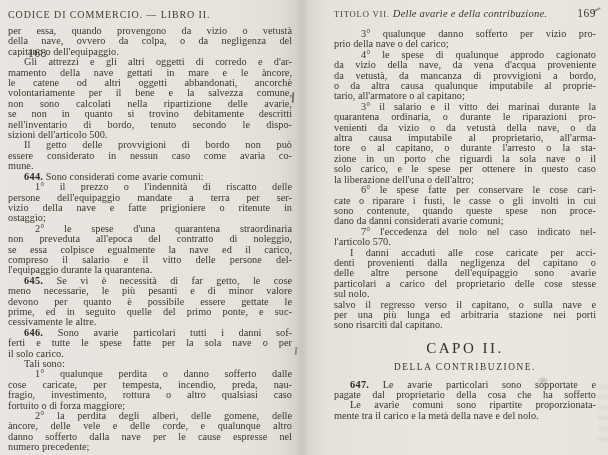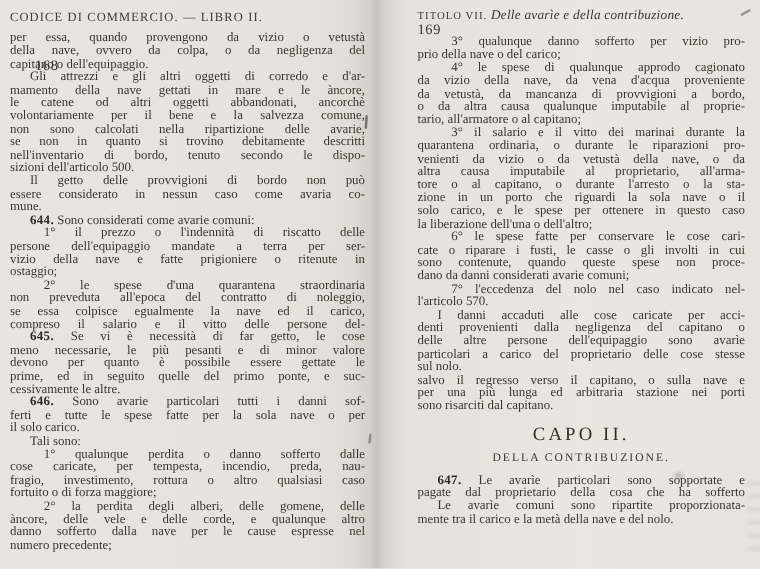--- a/index.html
+++ b/index.html
@@ -29,21 +29,21 @@
     pointer-events: none;
   }
   
   .runhead {
     position: absolute; top: 7px; height: 14px;
     font-size: 10.5px; letter-spacing: 0.4px; white-space: nowrap;
   }
   #page-left .runhead { left: 8px; width: 284px; }
   #page-right .runhead {
     left: 36px; width: 262px;
-    display: flex; justify-content: space-between; align-items: baseline; flex-direction: column;
+    display: flex; justify-content: space-between; align-items: baseline;
   }
   .folio { font-size: 11.5px; letter-spacing: 0.5px; }
   #folio-left { position: absolute; left: 20px; top: 0; margin-top: 40px; }
   .center-title {
     text-align: left; font-size: 10px; letter-spacing: 0.9px;
     padding-top: 2px; color: #403c35;
   }
   .titolo-caps { font-size: 8.6px; letter-spacing: 0.8px; color: #403c35; }
   .titolo-italic { font-style: italic; font-size: 10.6px; letter-spacing: 0.2px; }
   
@@ -106,20 +106,21 @@
         <div class="tline last">mune.</div>
         <div class="tline ind1 last"><b>644.</b> Sono considerati come avarie comuni:</div>
         <div class="tline ind2">1° il prezzo o l'indennità di riscatto delle</div>
         <div class="tline">persone dell'equipaggio mandate a terra per ser-</div>
         <div class="tline">vizio della nave e fatte prigioniere o ritenute in</div>
         <div class="tline last">ostaggio;</div>
         <div class="tline ind2">2° le spese d'una quarantena straordinaria</div>
         <div class="tline">non preveduta all'epoca del contratto di noleggio,</div>
         <div class="tline">se essa colpisce egualmente la nave ed il carico,</div>
         <div class="tline">compreso il salario e il vitto delle persone del-</div>
+        <div class="tline last">l'equipaggio durante la quarantena.</div>
         <div class="tline ind1"><b>645.</b> Se vi è necessità di far getto, le cose</div>
         <div class="tline">meno necessarie, le più pesanti e di minor valore</div>
         <div class="tline">devono per quanto è possibile essere gettate le</div>
         <div class="tline">prime, ed in seguito quelle del primo ponte, e suc-</div>
         <div class="tline last">cessivamente le altre.</div>
         <div class="tline ind1"><b>646.</b> Sono avarie particolari tutti i danni sof-</div>
         <div class="tline">ferti e tutte le spese fatte per la sola nave o per</div>
         <div class="tline last">il solo carico.</div>
         <div class="tline ind1 last">Tali sono:</div>
         <div class="tline ind2">1° qualunque perdita o danno sofferto dalle</div>

